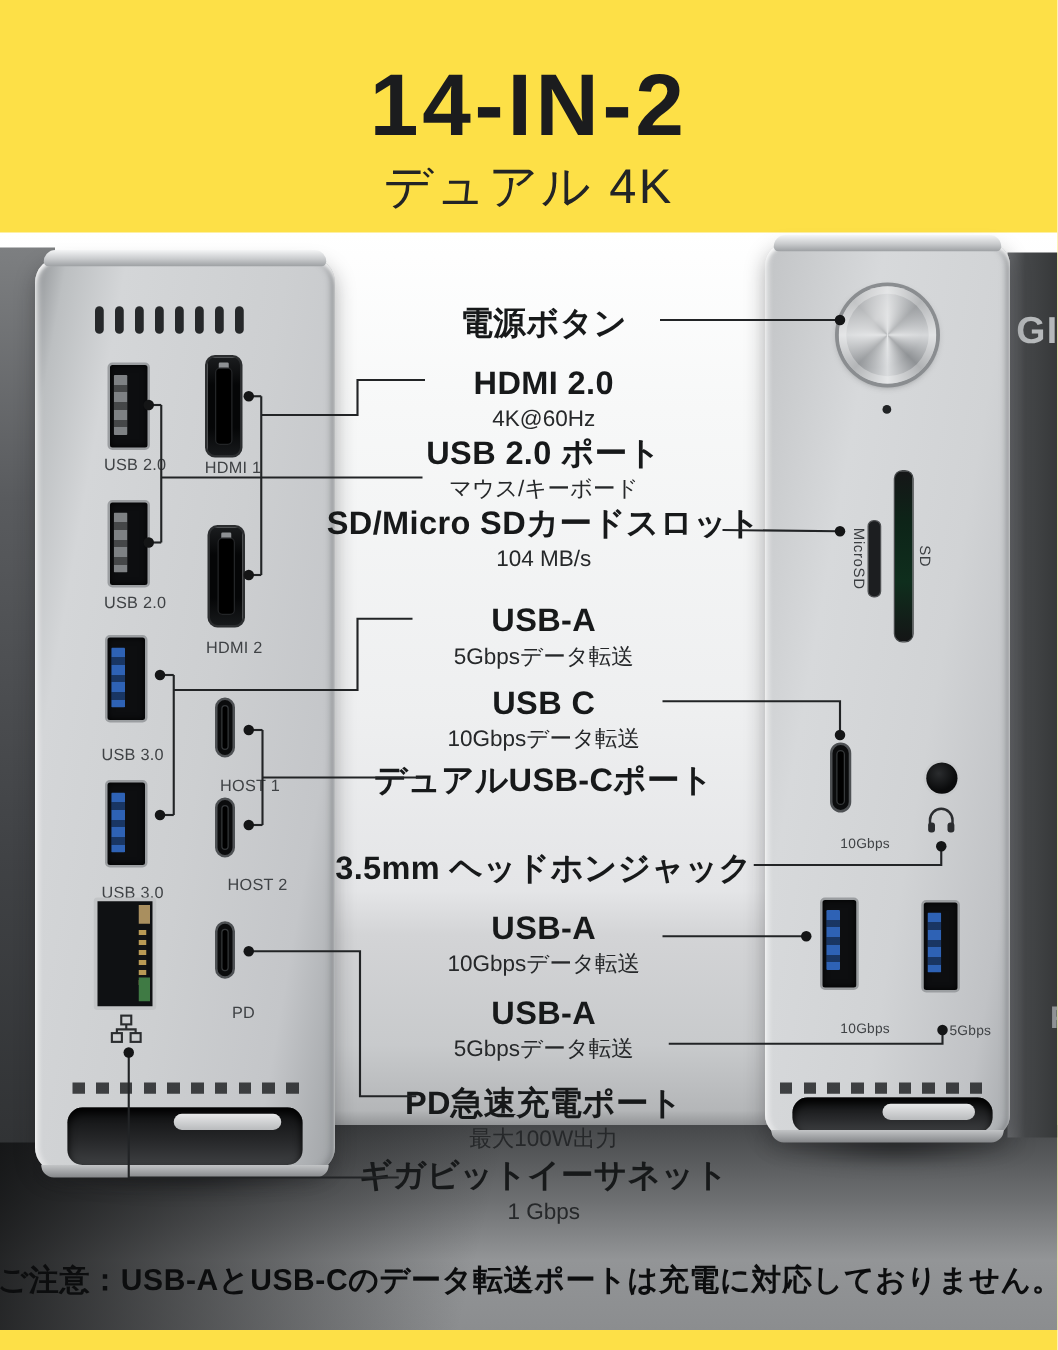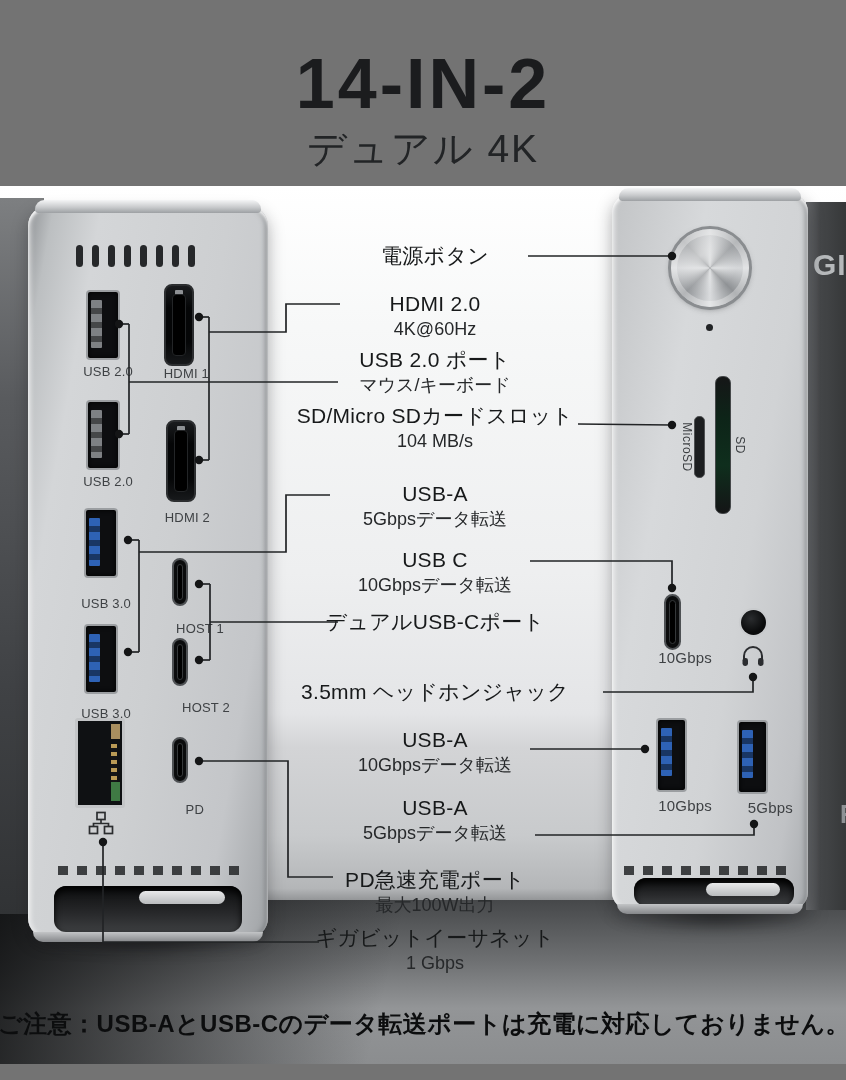--- a/index.html
+++ b/index.html
@@ -1,17 +1,17 @@
 <!DOCTYPE html>
 <html><head>
 <meta charset="utf-8">
 <style>
   html,body{margin:0;padding:0;background:#ffffff;}
   body{font-family:"Liberation Sans","DejaVu Sans",sans-serif;}
-  .stage{position:relative;width:846px;height:1080px;margin:0 auto;background:#737373;overflow:hidden;}
+  .stage{position:relative;width:846px;height:1080px;margin:0 auto;background:#fde047;overflow:hidden;}
 
   
   .photo{position:absolute;left:0;top:186px;width:846px;height:878px;z-index:1;
     background:linear-gradient(180deg,#ffffff 0%,#f7f8f8 16%,#eeeff0 44%,#e4e5e7 60%,#d3d4d6 64%,#c8cacc 74%,#b4b6b8 80%,#838587 82%,#55575a 85%,#3e4042 89%,#6e7072 95%,#909294 100%);}
   .table{position:absolute;left:0;top:900px;width:846px;height:164px;z-index:2;
     background:linear-gradient(104deg,rgba(15,16,17,.9),rgba(15,16,17,0) 46%),
                linear-gradient(180deg,#46484a 0%,#6f7173 38%,#939597 66%,#8b8d8f 100%);}
   .vignette-left{position:absolute;left:0;top:198px;width:44px;height:716px;z-index:3;
     background:linear-gradient(180deg,#7d7f81,#595b5e 28%,#404245 68%,#313335);}
   .dev-shadow{position:absolute;border-radius:50%;z-index:4;filter:blur(6px);
@@ -60,26 +60,26 @@
     conic-gradient(#cfd1d3,#95989b 45deg,#d6d8da 90deg,#8f9295 135deg,#dadcde 180deg,#939699 225deg,#d3d5d7 270deg,#8e9194 315deg,#cfd1d3);
     box-shadow:0 0 0 3px #8a8d90,inset 0 0 0 6px rgba(255,255,255,.3),0 2px 6px rgba(40,42,44,.5);}
   .led{border-radius:50%;background:#212325;}
   .vents-top{position:absolute;display:flex;gap:9px;}
   .vents-top i{width:7px;height:22px;background:#26282a;border-radius:3.5px;}
   .vents-bottom{position:absolute;height:9px;background:repeating-linear-gradient(90deg,#232527 0 10px,rgba(0,0,0,0) 10px 19px);opacity:.85;}
   .handle{position:absolute;background:linear-gradient(180deg,#0c0d0e,#28292b 60%,#3d3f41);border-radius:12px;box-shadow:inset 0 4px 7px #000;}
   .handle i{position:absolute;left:45%;top:5px;width:46%;height:13px;background:linear-gradient(180deg,#e8e9ea,#b9bbbd);border-radius:8px;}
 
   .plabel{position:absolute;font-size:13px;color:#3f4245;text-align:right;letter-spacing:.2px;white-space:nowrap;}
-  .plabel-lg{font-size:15px;}
+  .plabel-lg{font-size:11px;margin-top:20px;}
   .vlabel{position:absolute;font-size:12px;color:#3b3e41;text-align:center;transform:rotate(90deg);letter-spacing:.5px;white-space:nowrap;}
 
   
   .callout{position:absolute;left:435px;transform:translateX(-50%);text-align:center;z-index:30;width:max-content;}
-  .c-main{font-size:21px;font-weight:400;color:#17191a;letter-spacing:.3px;line-height:1.2;}
+  .c-main{font-size:26px;font-weight:700;color:#17191a;letter-spacing:.3px;line-height:1.2;}
   .c-sub{font-size:18px;font-weight:400;color:#26282a;margin-top:3px;line-height:1.2;}
   .note{position:absolute;left:424px;top:1008px;transform:translateX(-50%);z-index:35;
     font-size:24px;font-weight:700;color:#0c0d0e;letter-spacing:.5px;white-space:nowrap;}
 
   .title{position:absolute;left:50%;top:44px;transform:translateX(-50%);z-index:30;
     font-size:70px;font-weight:800;color:#1b1c1e;letter-spacing:3px;white-space:nowrap;}
   .subtitle{position:absolute;left:50%;top:122px;transform:translateX(-50%);z-index:30;
     font-size:39px;font-weight:500;color:#222426;letter-spacing:2px;white-space:nowrap;}
 
   .lines{position:absolute;left:0;top:0;z-index:40;pointer-events:none;}

